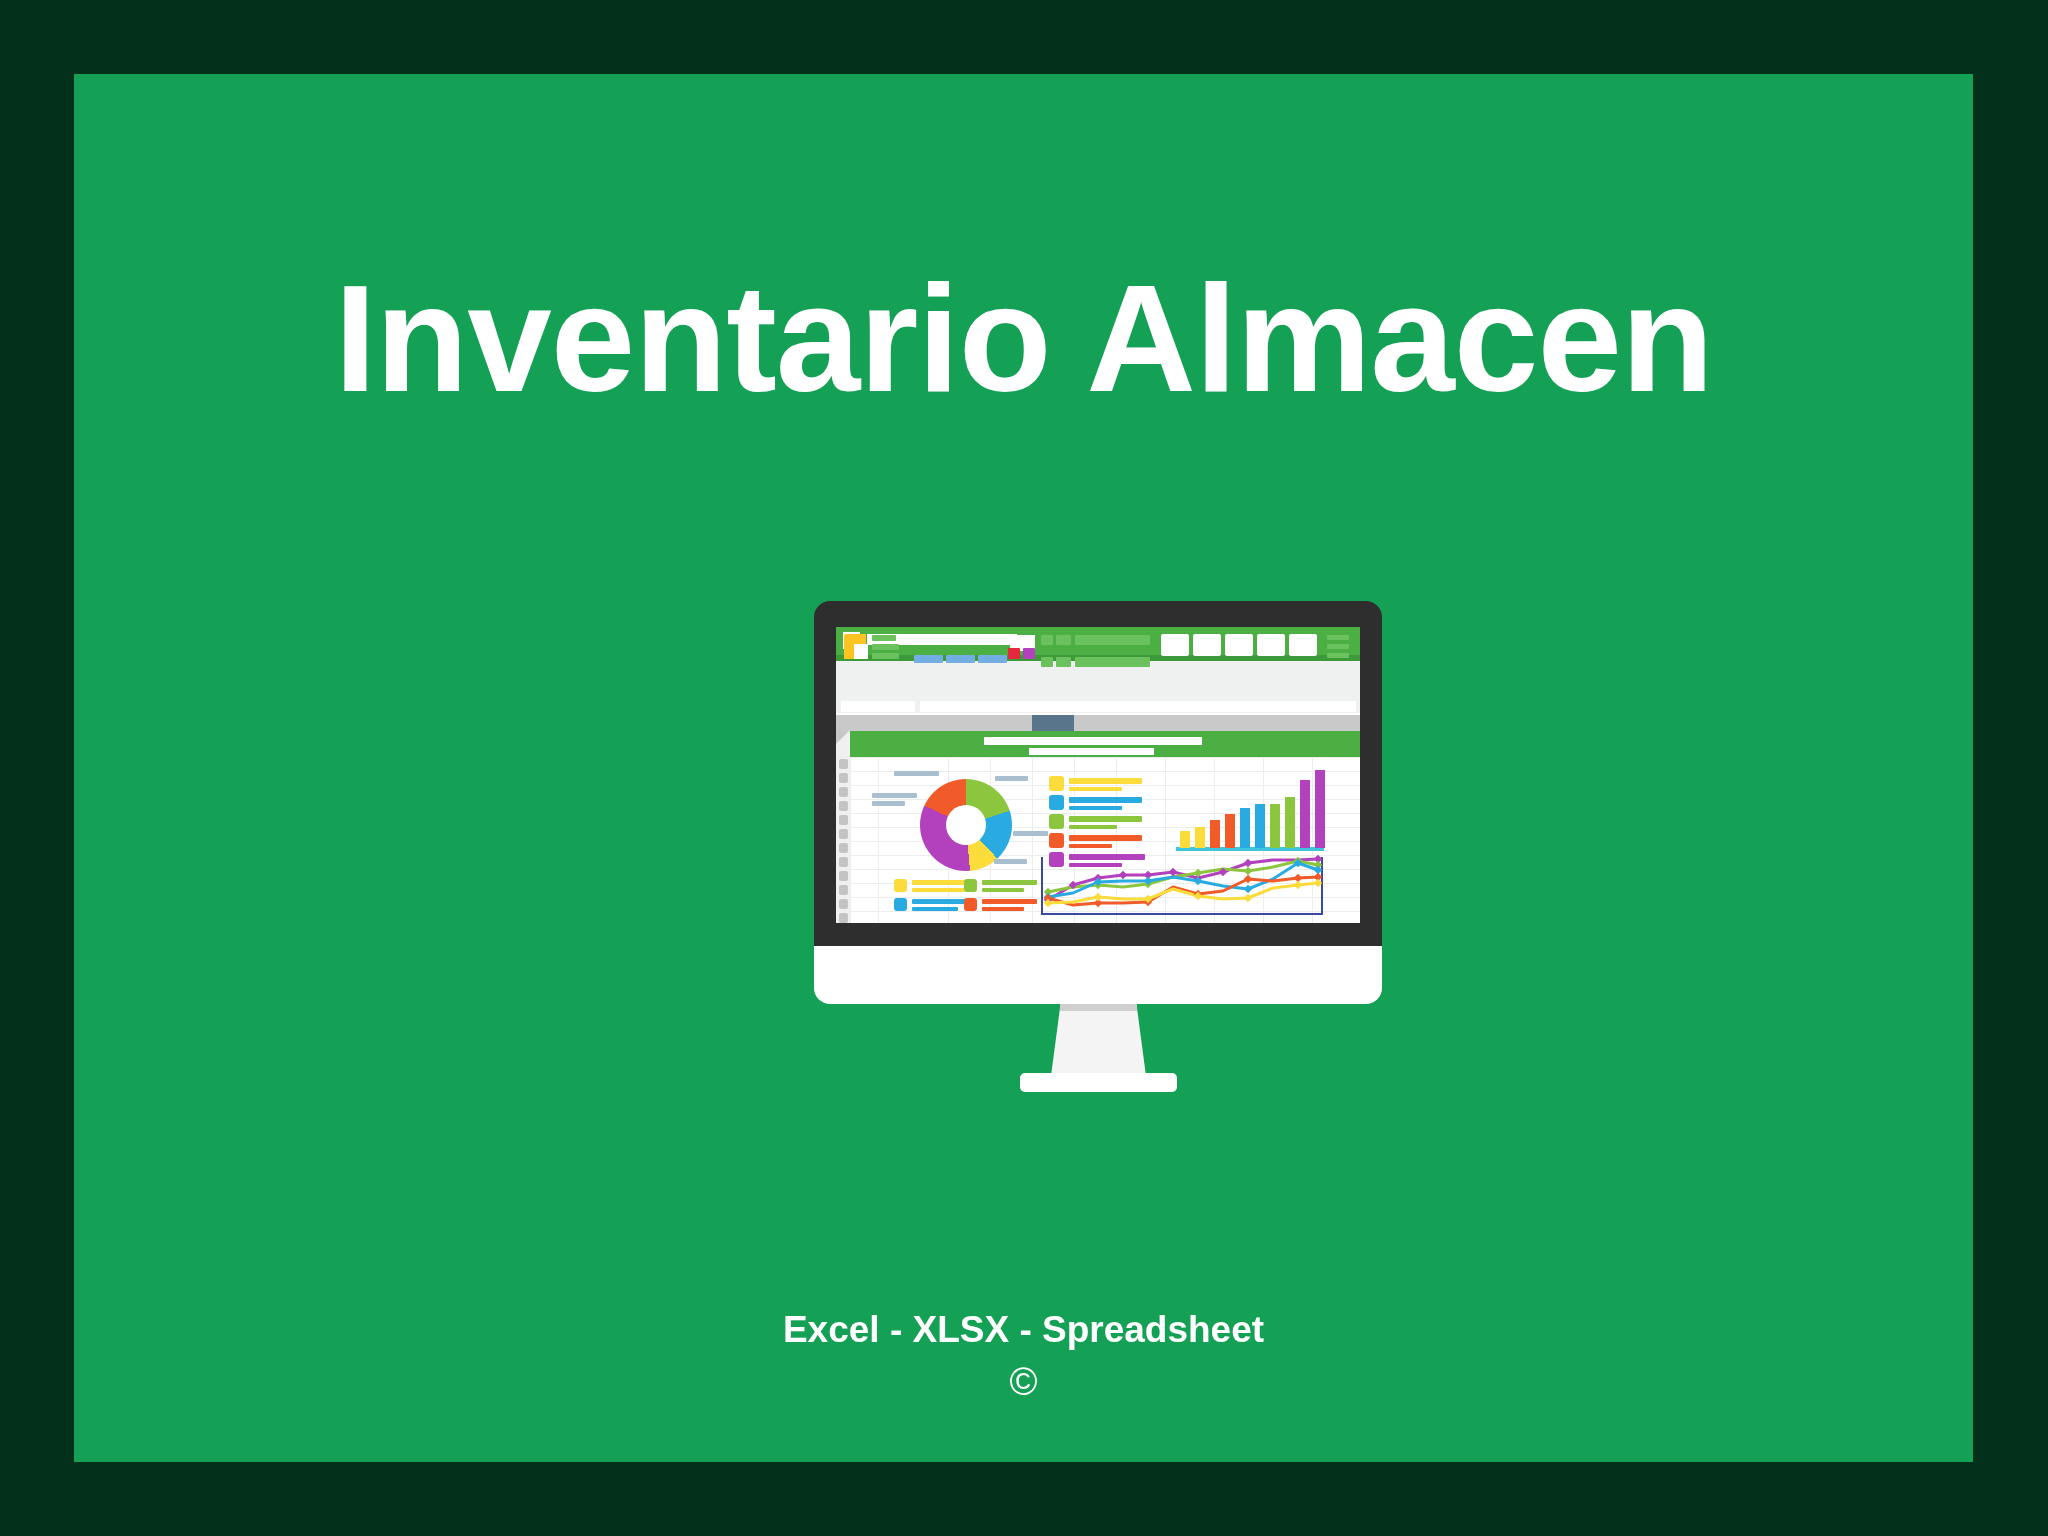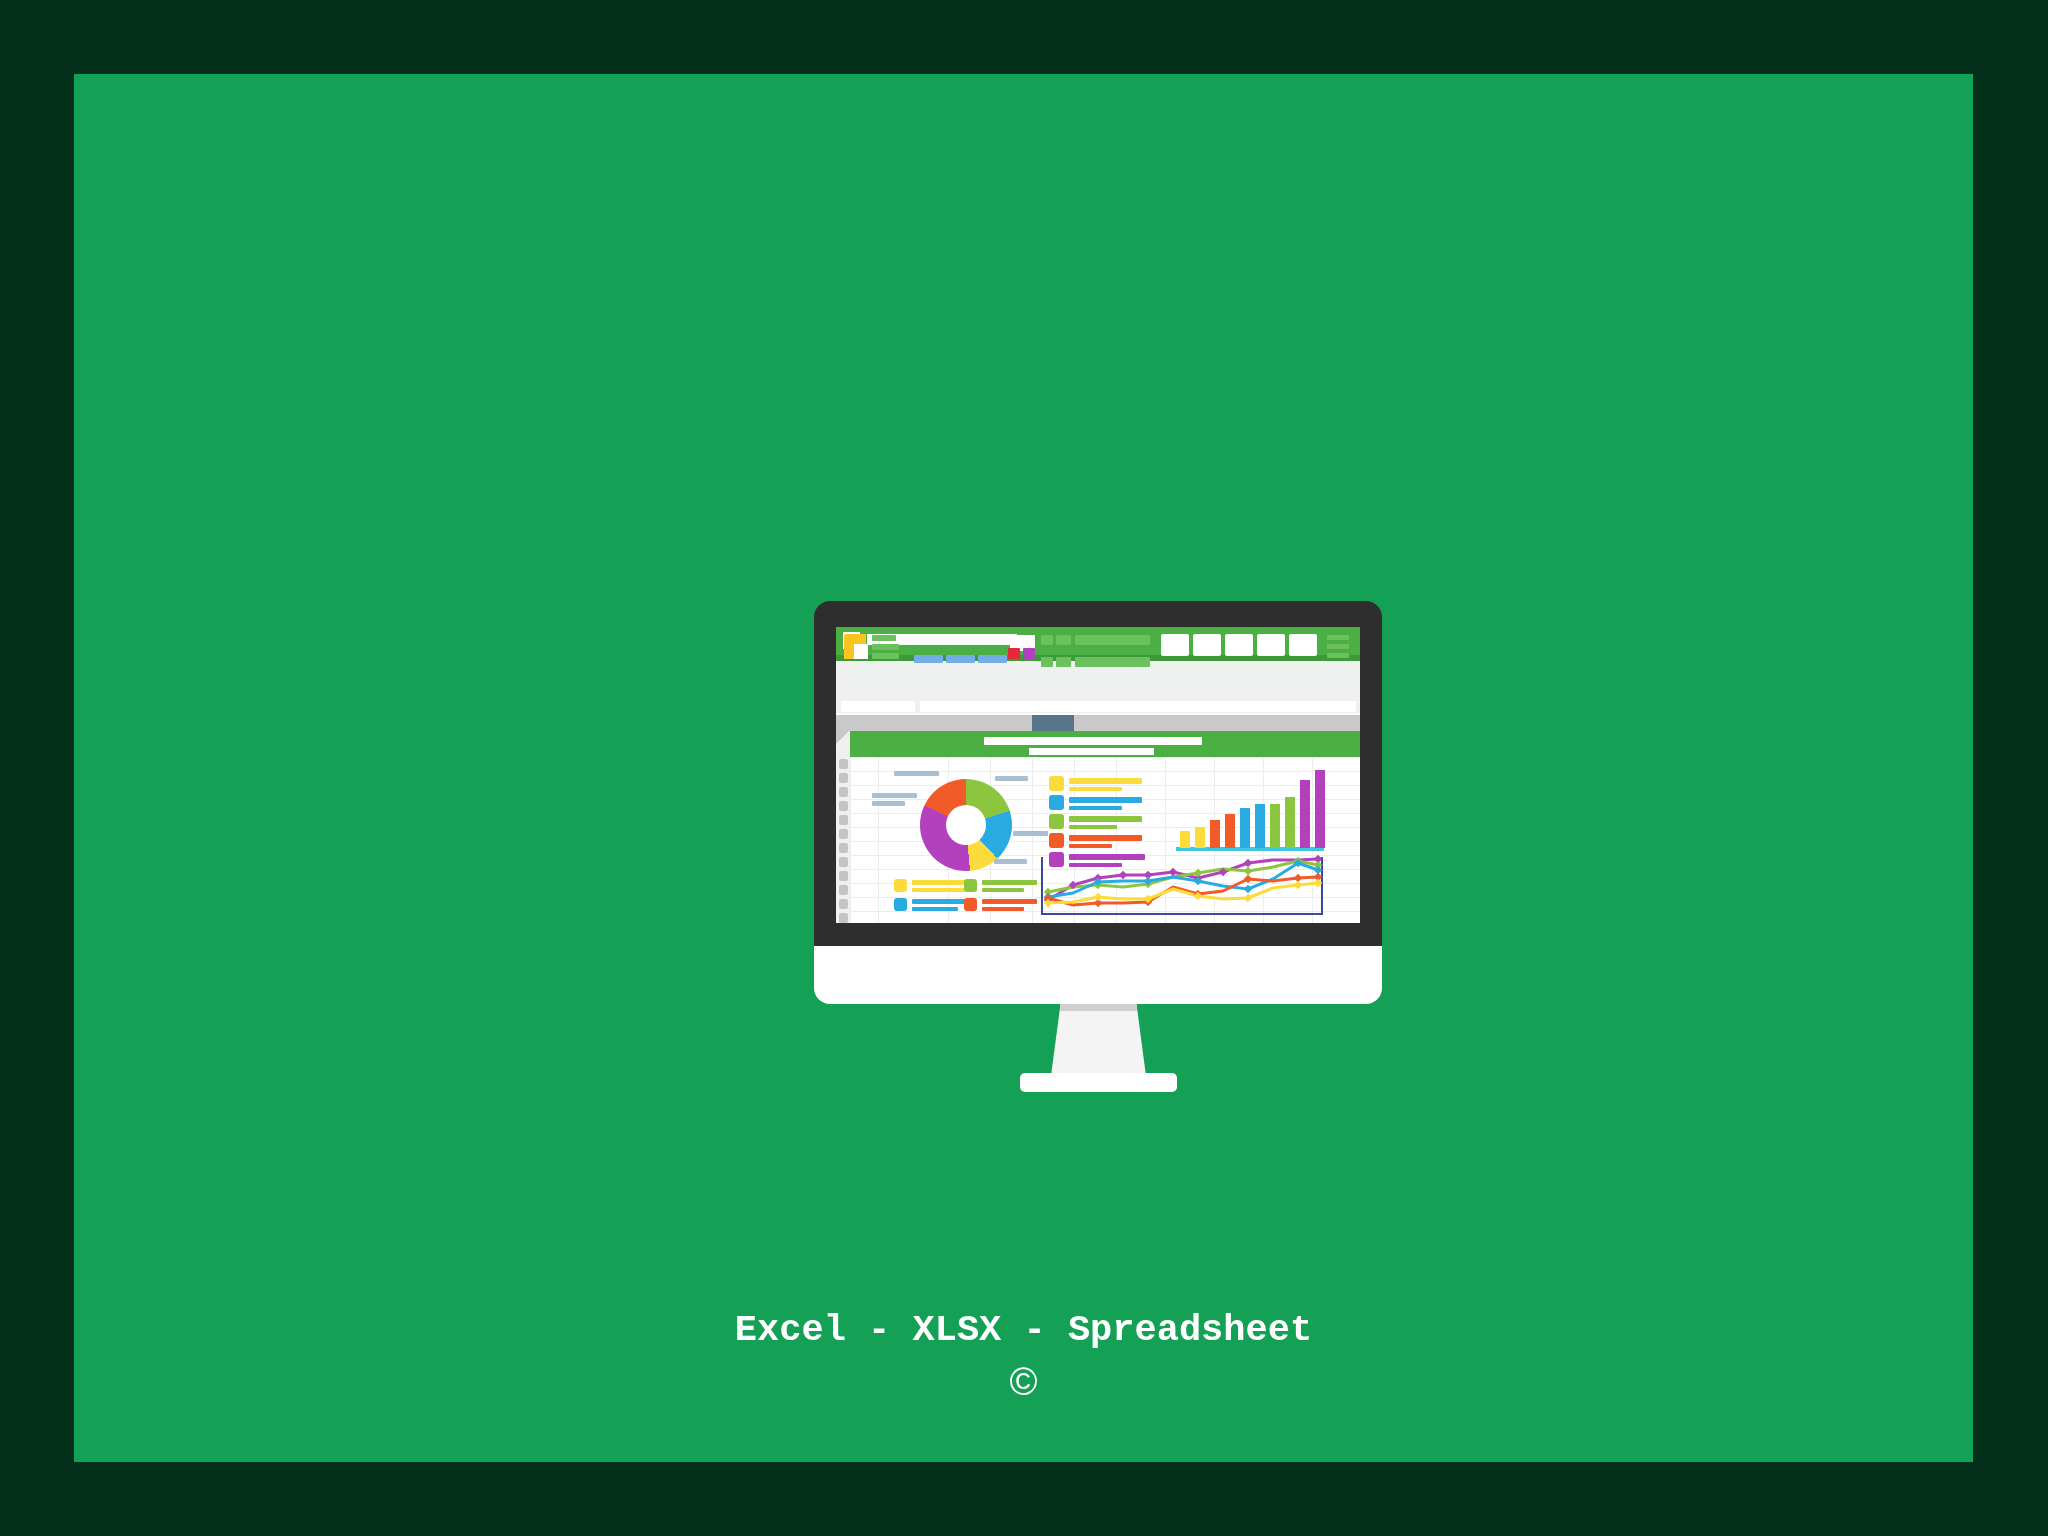--- a/index.html
+++ b/index.html
@@ -39,21 +39,20 @@
     position:absolute;
     left:0;top:1233px;
     width:1899px;
     text-align:center;
   }
   #footer-line{
     color:#ffffff;
     font-size:37px;
     font-weight:bold;
     line-height:1.25;
-    font-family:Liberation Mono, monospace;
   }
   #footer-copy{
     color:#ffffff;
     font-size:38px;
     font-weight:normal;
     line-height:1.25;
     margin-top:6px;
   }
 
   
@@ -227,20 +226,21 @@
   .mini .b1{position:absolute;left:18px;top:1px;height:5px;border-radius:1px;}
   .mini .b2{position:absolute;left:18px;top:9px;height:4px;border-radius:1px;}
 </style>
 </head>
 <body>
 
 <div id="poster">
 
   <div id="panel">
 
+    <div id="title">Inventario Almacen</div>
 
     <div id="monitor">
 
       <div class="mon-bezel"></div>
       <div class="mon-chin"></div>
       <div class="mon-neck"></div>
       <div class="mon-neck-top"></div>
       <div class="mon-base"></div>
 
       <div class="screen">

